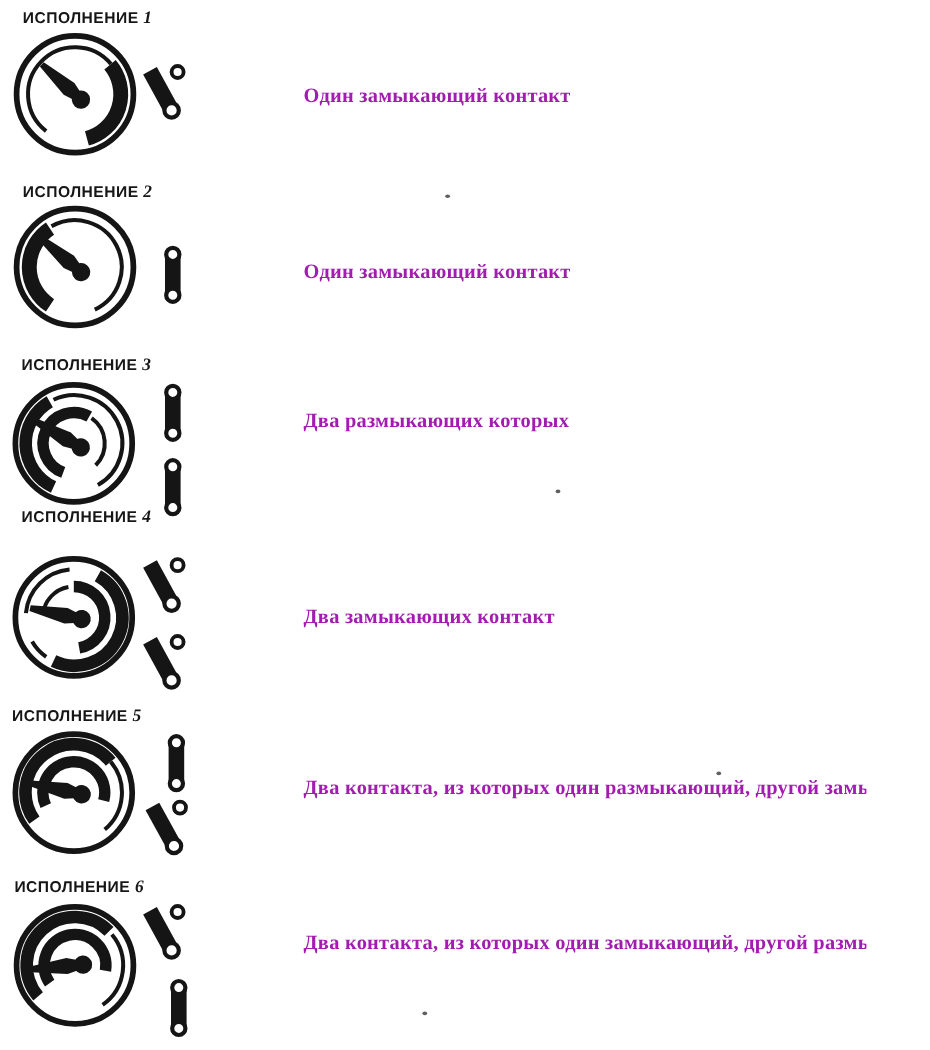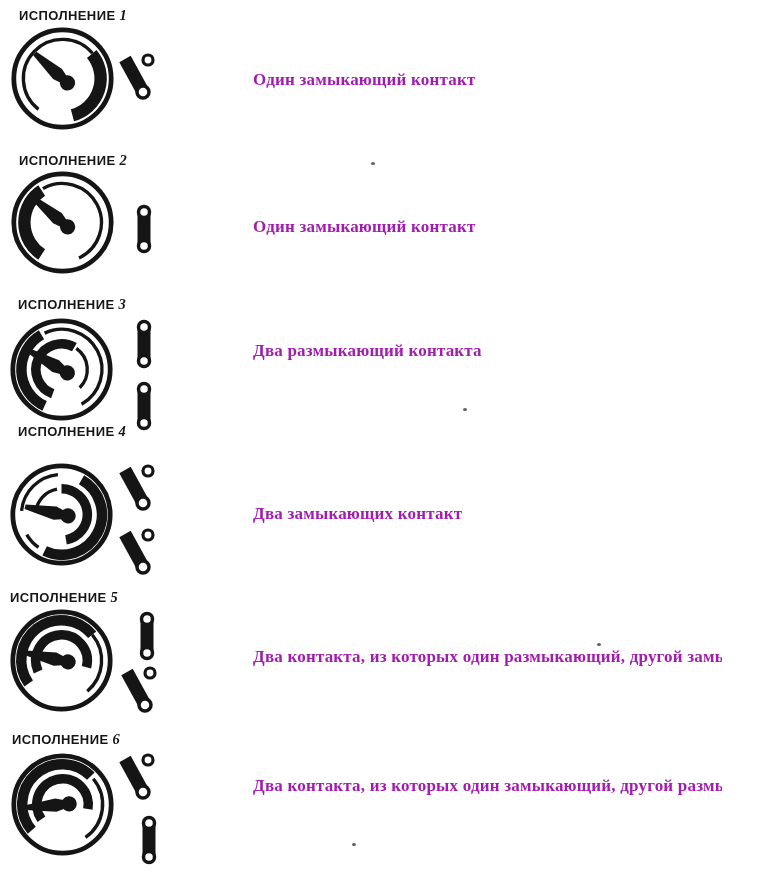--- a/index.html
+++ b/index.html
@@ -96,21 +96,21 @@
             <circle cx="11" cy="43" r="5.5" fill="#ffffff" stroke="#151515" stroke-width="3.5"></circle>
           </svg>
         </div>
         <div class="contact" style="left:133px;top:380px">
           <svg width="22" height="52" viewBox="0 0 22 52" xmlns="http://www.w3.org/2000/svg">
             <rect x="4.5" y="3" width="13" height="46" rx="6.5" fill="#151515"></rect>
             <circle cx="11" cy="9" r="5.5" fill="#ffffff" stroke="#151515" stroke-width="3.5"></circle>
             <circle cx="11" cy="43" r="5.5" fill="#ffffff" stroke="#151515" stroke-width="3.5"></circle>
           </svg>
         </div>
-        <div class="desc" style="top:341px">Два размыкающий контакта</div>
+        <div class="desc" style="top:341px">Два размыкающих которых</div>
       </div>
       <div>
         <div class="variant-label" style="left:18px;top:423px"><span>ИСПОЛНЕНИЕ</span><span class="num">4</span></div>
         <div class="gauge" style="left:9px;top:462px">
           <svg viewBox="0 0 110 110" xmlns="http://www.w3.org/2000/svg">
             <circle cx="55" cy="55" r="51" fill="none" stroke="#151515" stroke-width="5"></circle>
             <path d="M 13.2 51.3 A 42 42 0 0 1 51.3 13.2" fill="none" stroke="#151515" stroke-width="3.5"></path>
             <path d="M 76.0 18.6 A 42 42 0 0 1 37.3 93.1" fill="none" stroke="#151515" stroke-width="11"></path>
             <path d="M 30.9 89.4 A 42 42 0 0 1 18.6 76.0" fill="none" stroke="#151515" stroke-width="3.5"></path>
             <path d="M 28.1 52.6 A 27 27 0 0 1 50.3 28.4" fill="none" stroke="#151515" stroke-width="3.5"></path>

